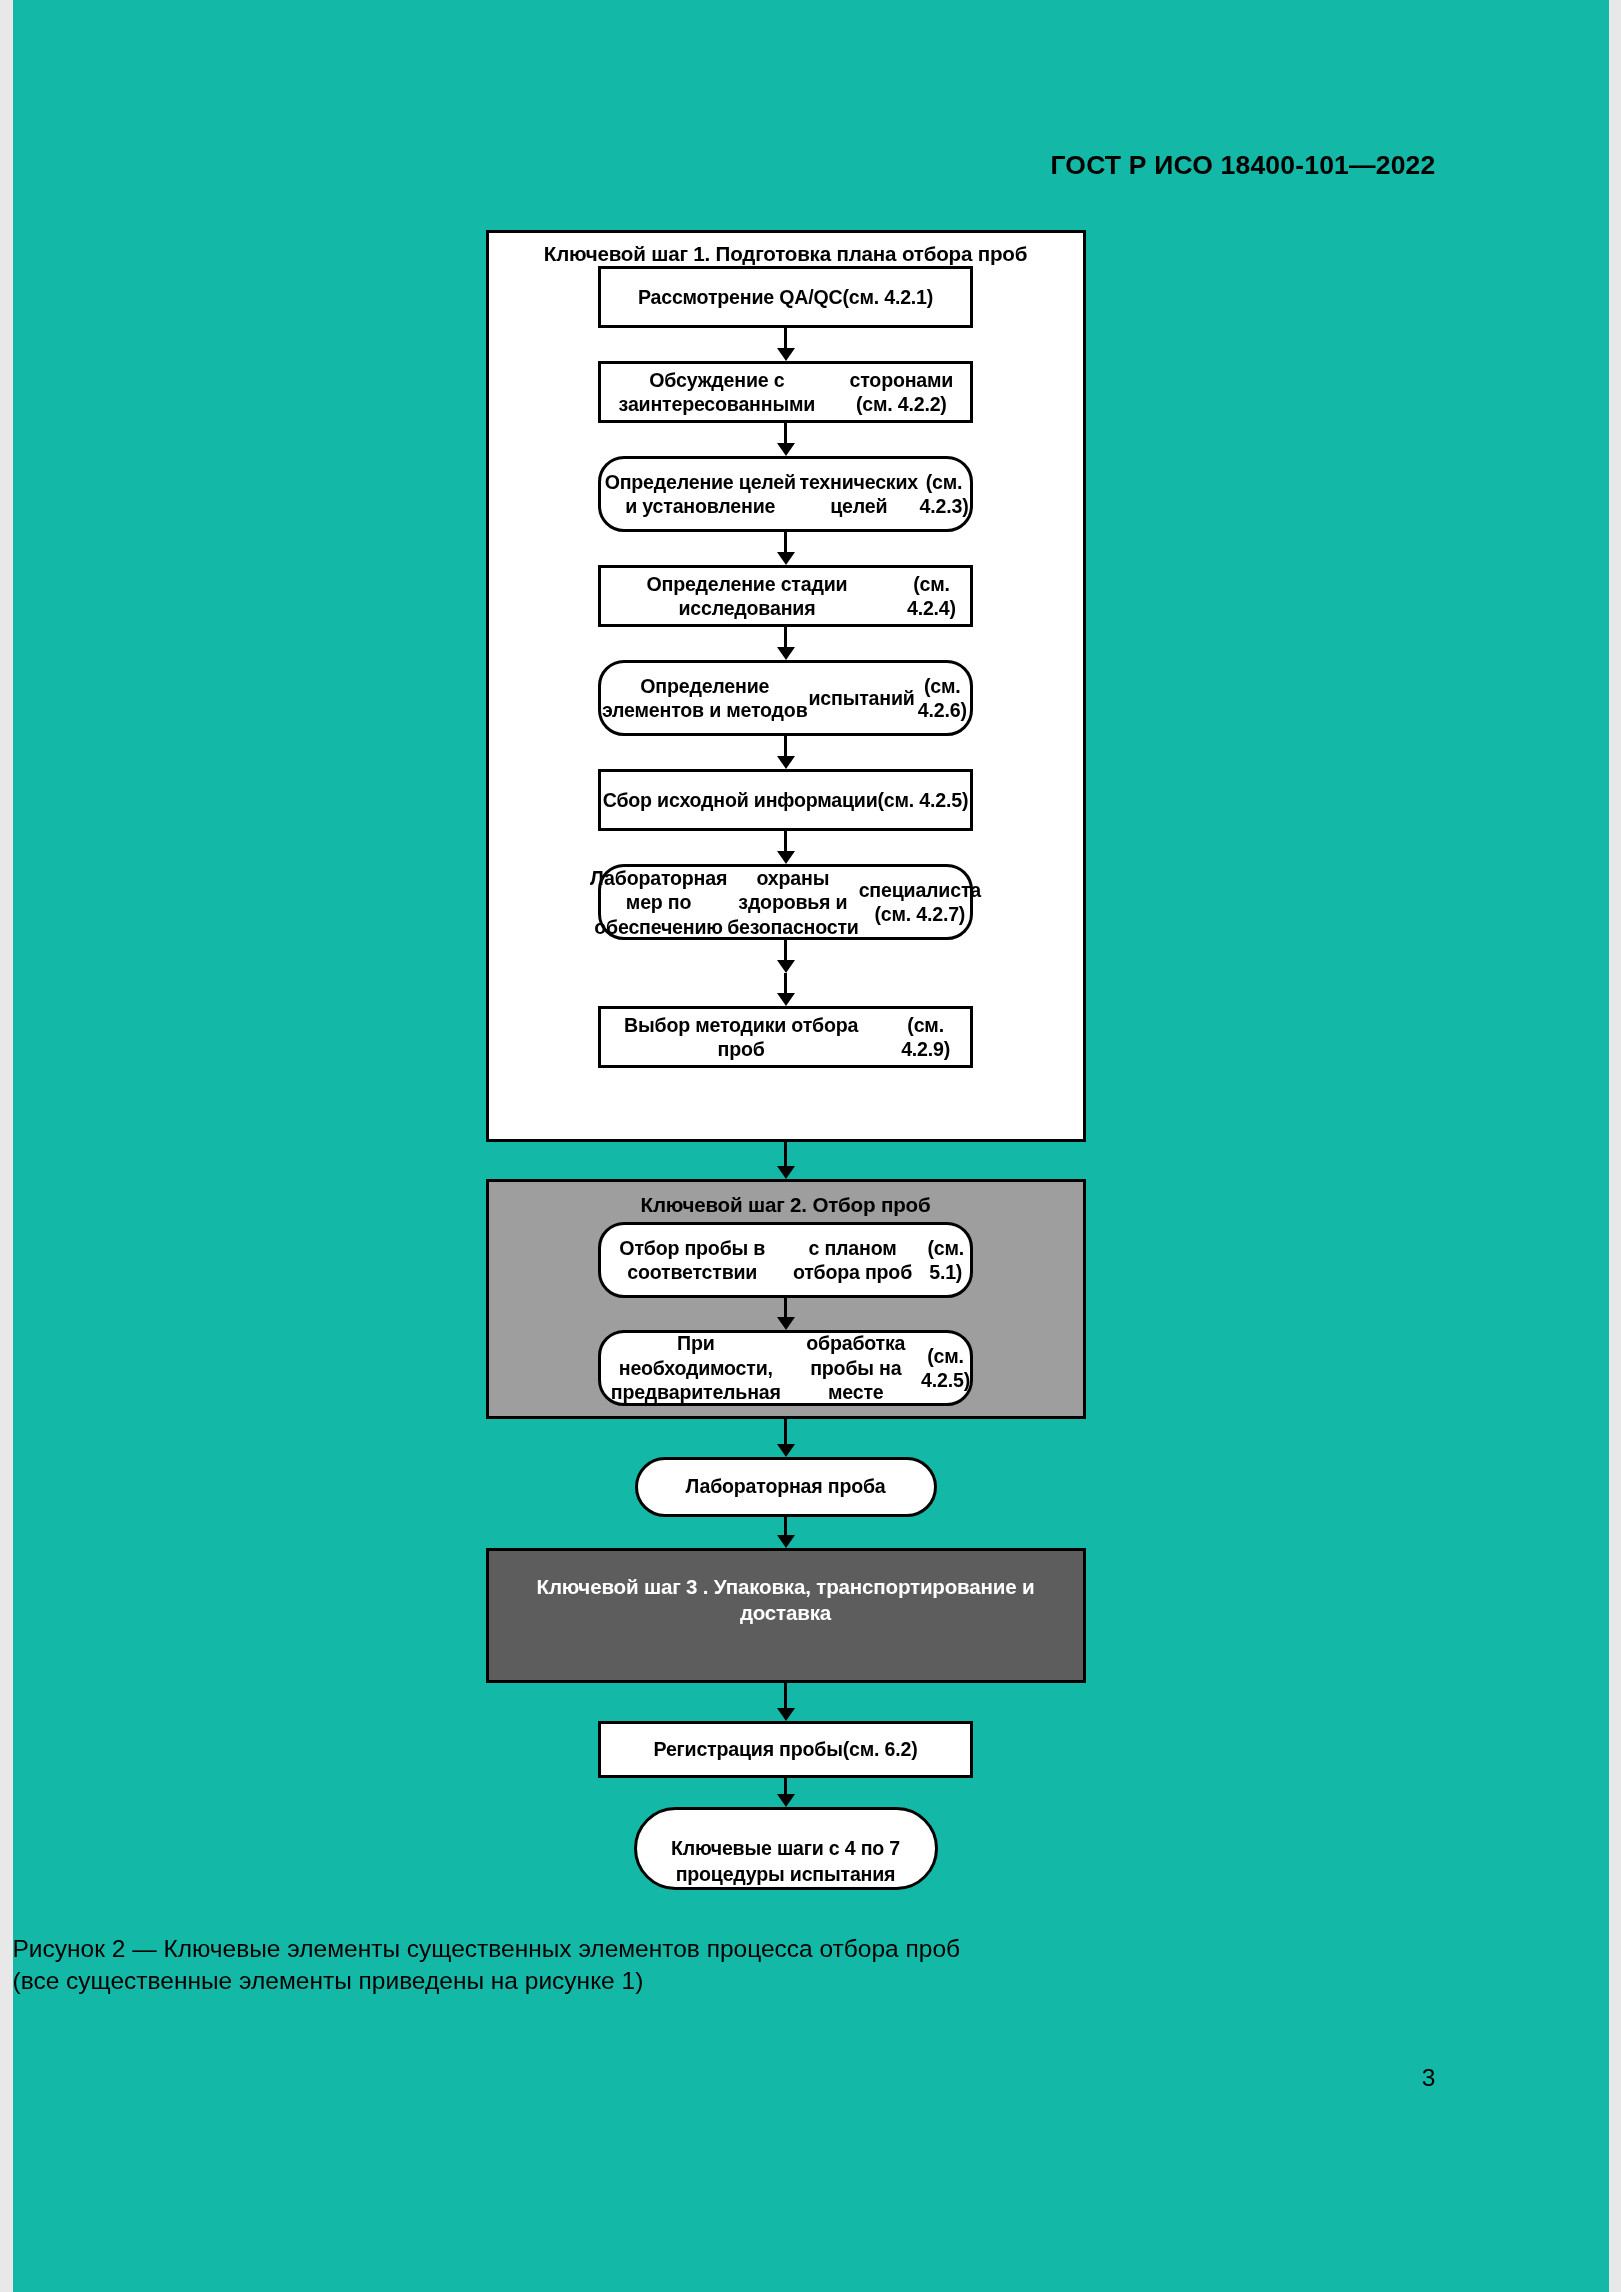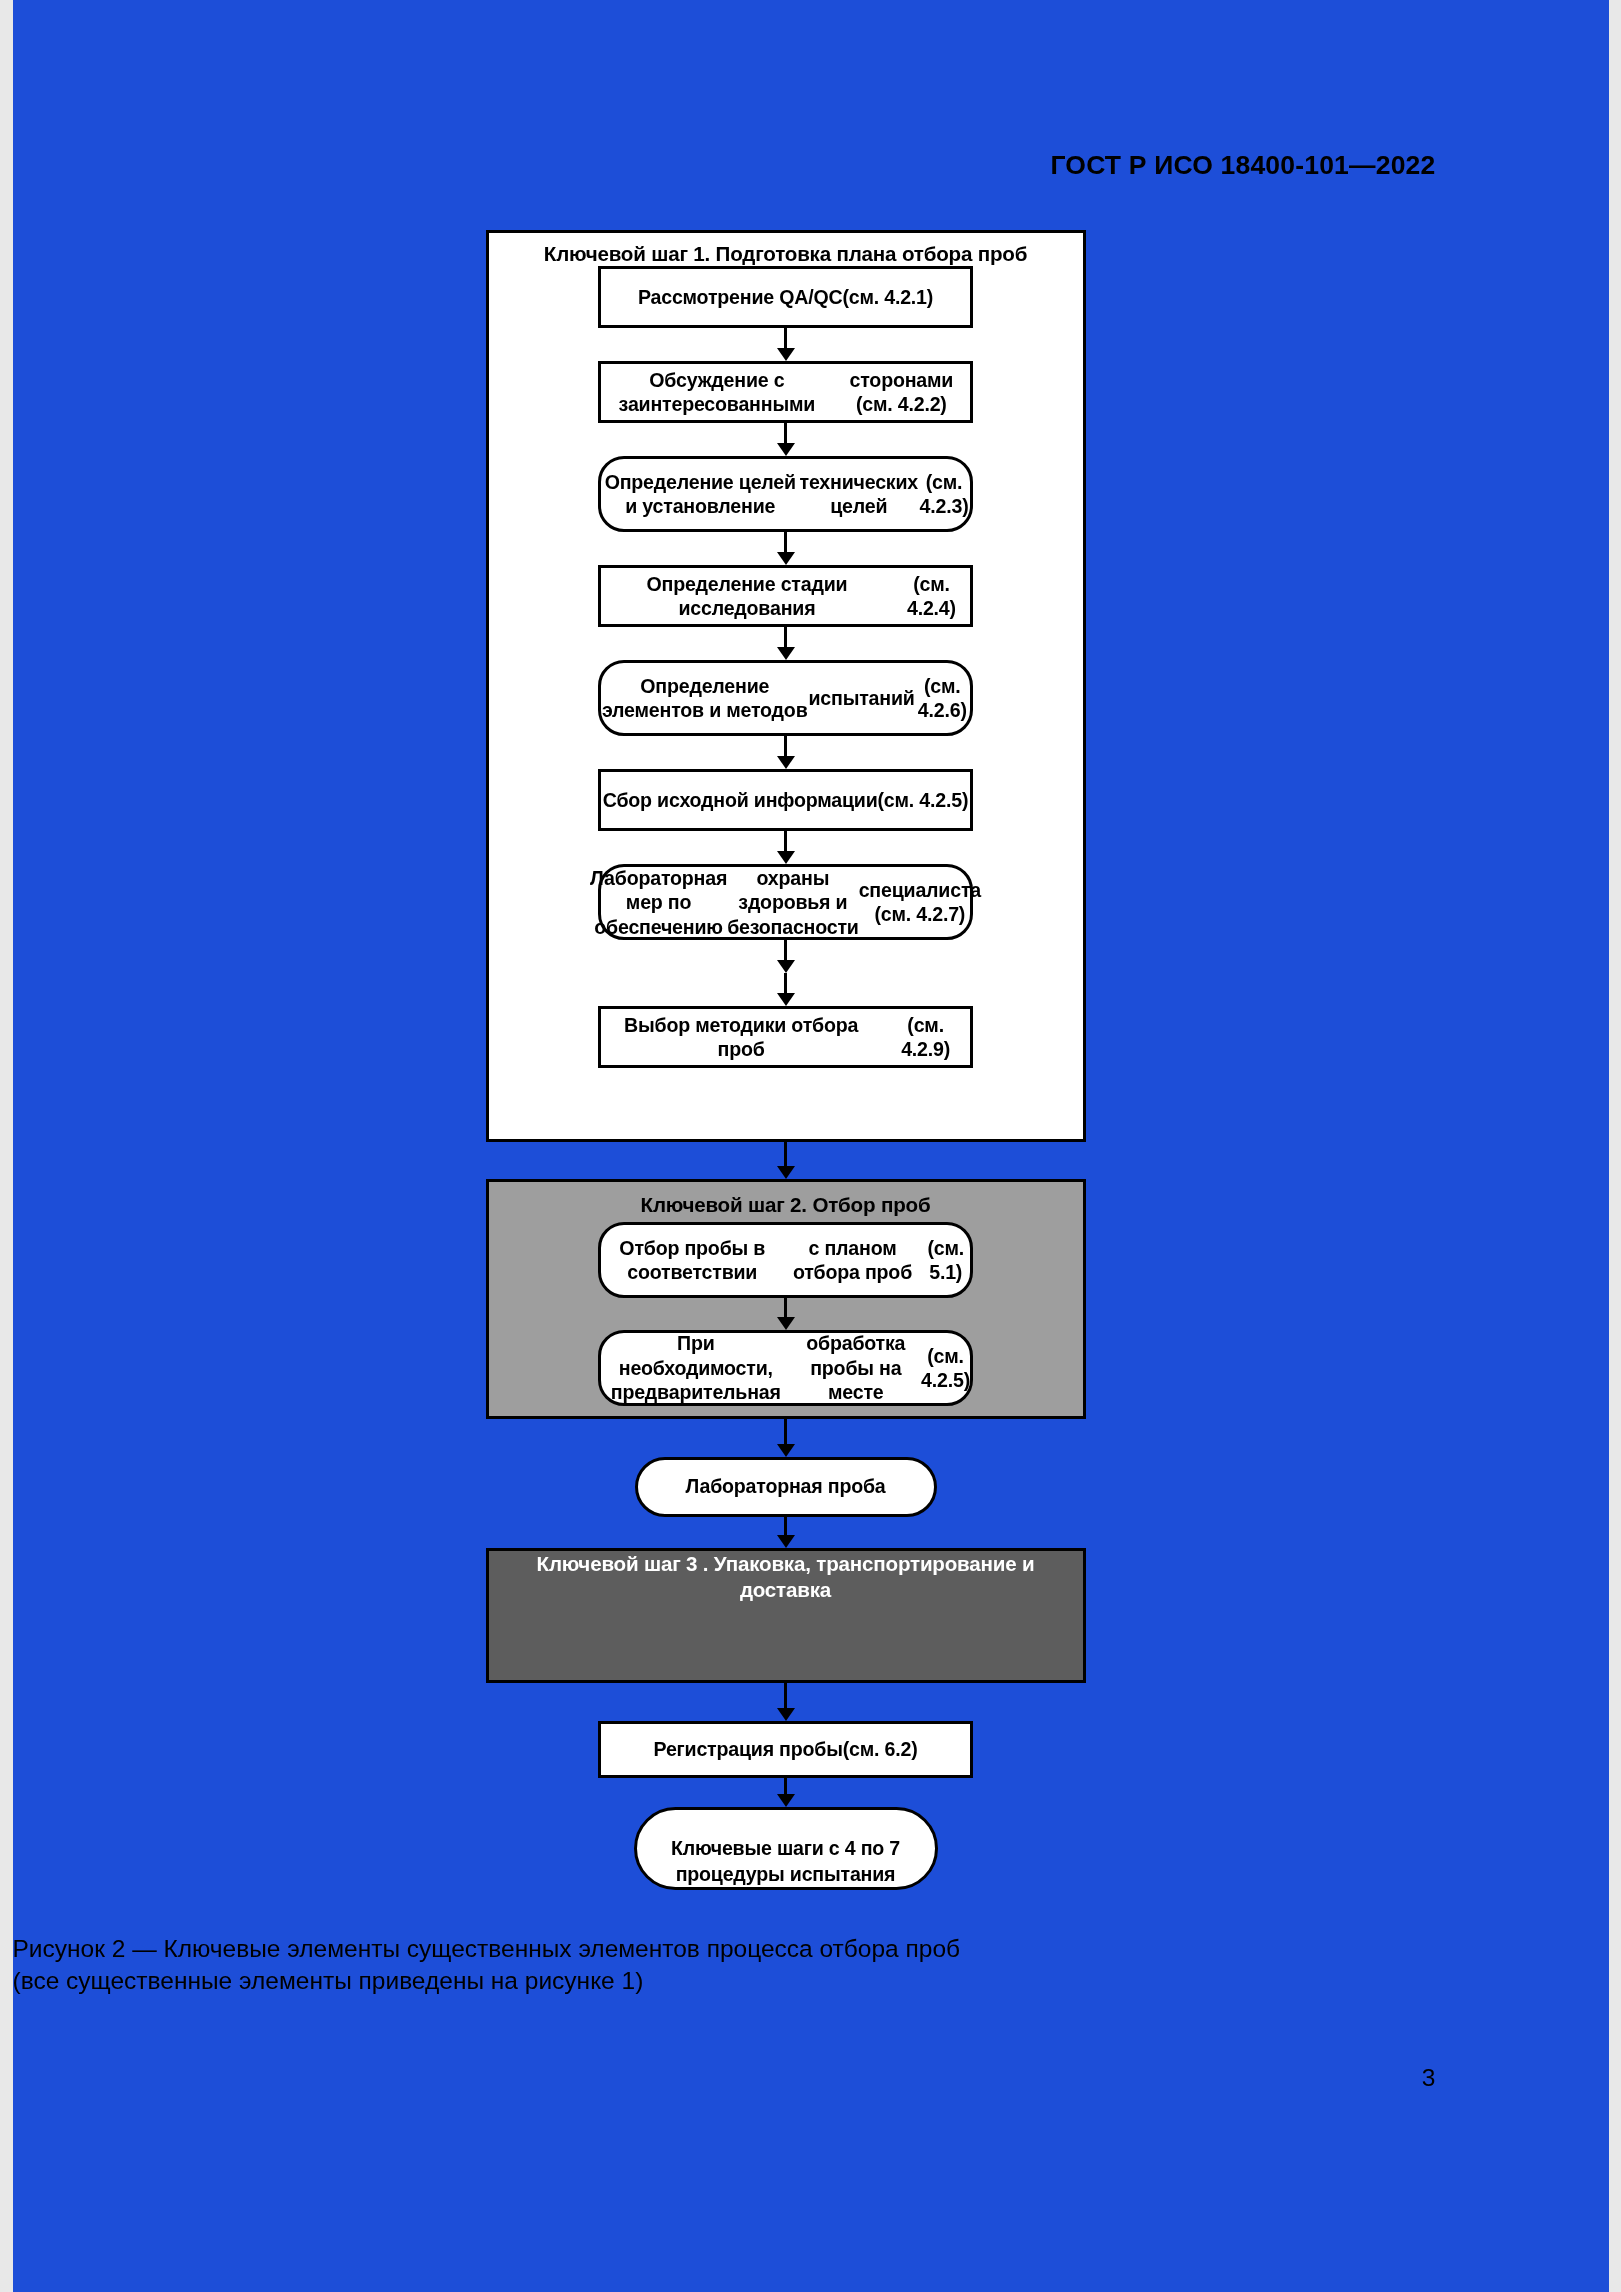--- a/index.html
+++ b/index.html
@@ -1,19 +1,19 @@
 <!DOCTYPE html>
 <html style="--step2-bg: #9e9e9e; --step3-bg: #5d5d5d; --line: #000000;"><head>
 <meta charset="utf-8">
 <style>
   html, body { margin: 0; padding: 0; background: #e8e8e8; }
   .page {
     position: relative;
     width: 1596px; height: 2293px;
-    background: #1d4ed8;
+    background: #14b8a6;
     font-family: "Liberation Sans", sans-serif;
     color: #000;
     margin: 0 auto;
     overflow: hidden;
   }
 
   .doc-header {
     position: absolute;
     top: 150px; left: 0; width: 1423px;
     text-align: right;
@@ -29,21 +29,21 @@
 
   .container {
     width: 100%;
     border: 3.9px solid #000;
     box-sizing: border-box;
     display: flex; flex-direction: column; align-items: center;
     flex-shrink: 0;
   }
   .step1 { height: 912px; background: #ffffff; padding-top: 7.8px; }
   .step2 { height: 240px; background: var(--step2-bg, #9e9e9e); padding-top: 9.8px; }
-  .step3 { height: 135px; background: var(--step3-bg, #5d5d5d); padding-top: 0; }
+  .step3 { height: 135px; background: var(--step3-bg, #5d5d5d); padding-top: 23px; }
 
   .step-title {
     font-size: 20.6px; font-weight: bold; line-height: 25.5px;
     text-align: center; letter-spacing: -0.2px;
     flex-shrink: 0;
   }
   .step1 .step-title { margin-bottom: 0px; }
   .step2 .step-title { margin-bottom: 4.9px; }
   .step3 .step-title { color: #ffffff; margin-bottom: 6.9px; }
 

